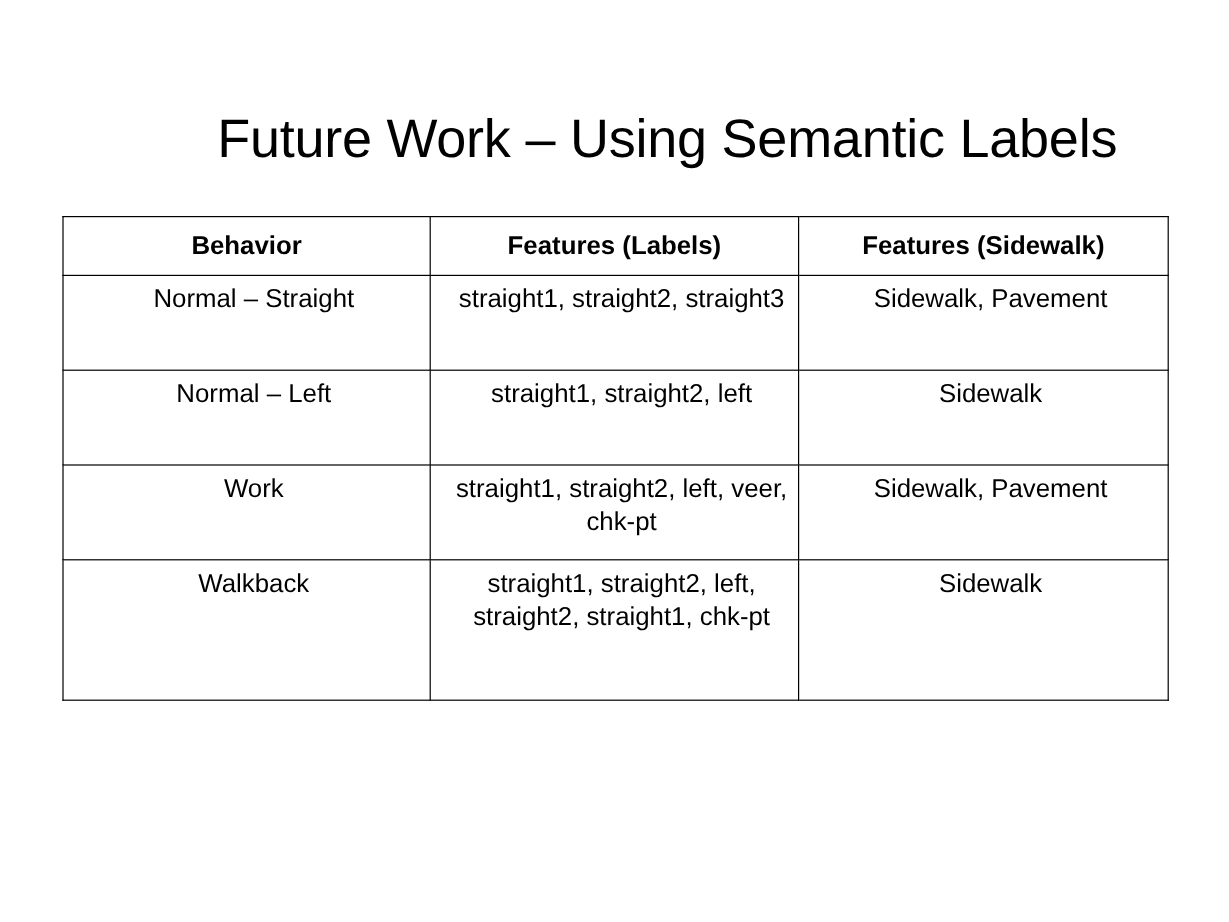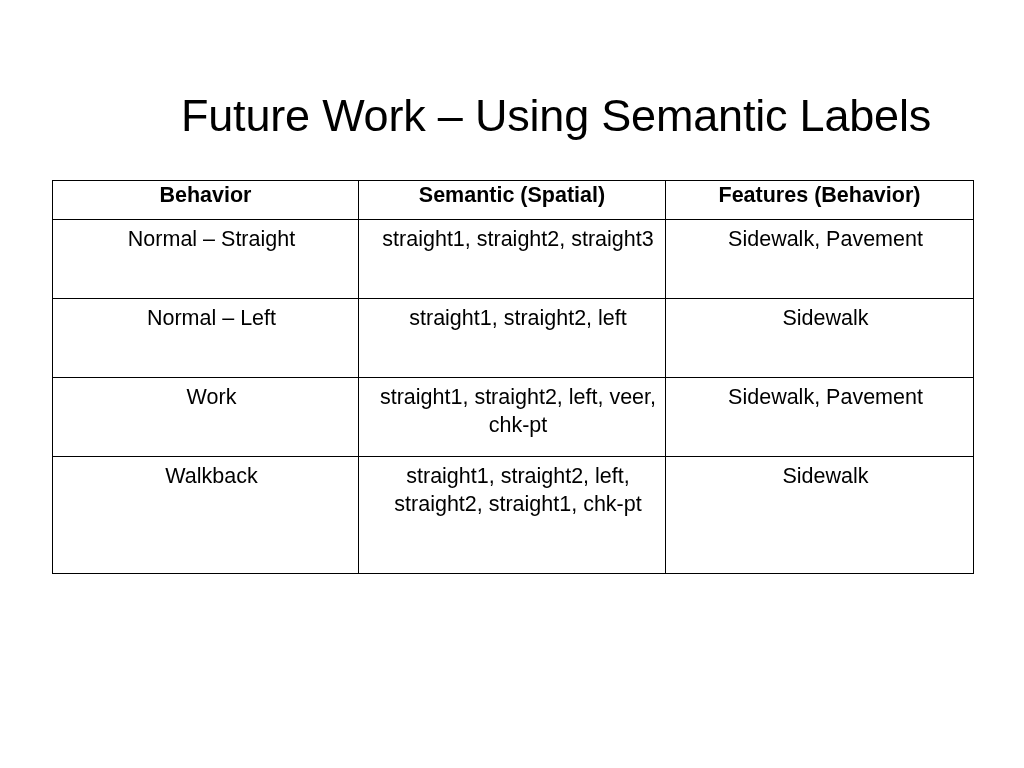--- a/index.html
+++ b/index.html
@@ -65,21 +65,21 @@
     padding: 6px 8px 6px 8px;
     font-size: 21.5px;
     line-height: 1.28;
     word-wrap: break-word;
     overflow-wrap: break-word;
   }
 
   table.behavior-table thead th {
     font-weight: bold;
     height: 32px;
-    padding-top: 1px;
+    padding-top: 11px;
     padding-bottom: 5px;
     font-size: 21.5px;
   }
 
   table.behavior-table tbody td {
     font-weight: 400;
     padding-left: 20px;
   }
 
   
@@ -96,22 +96,22 @@
   <div class="table-wrap">
     <table class="behavior-table">
       <colgroup>
         <col class="c-behavior">
         <col class="c-spatial">
         <col class="c-semantic">
       </colgroup>
       <thead>
         <tr>
           <th>Behavior</th>
-          <th>Semantic (Spatial)</th>
-          <th>Features (Behavior)</th>
+          <th>Features (Labels)</th>
+          <th>Features (Sidewalk)</th>
         </tr>
       </thead>
       <tbody>
         <tr class="r-std">
           <td>Normal – Straight</td>
           <td>straight1, straight2, straight3</td>
           <td>Sidewalk, Pavement</td>
         </tr>
         <tr class="r-std">
           <td>Normal – Left</td>

